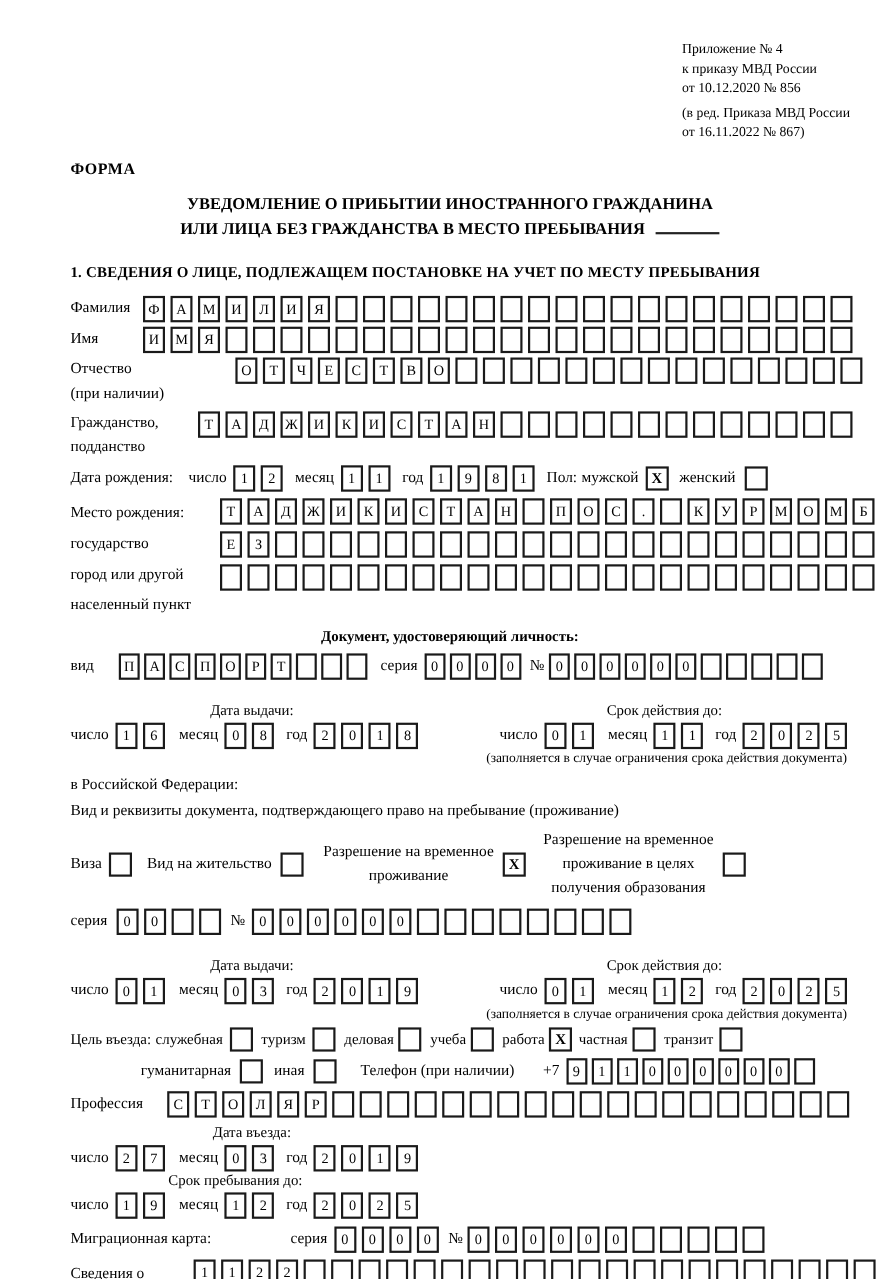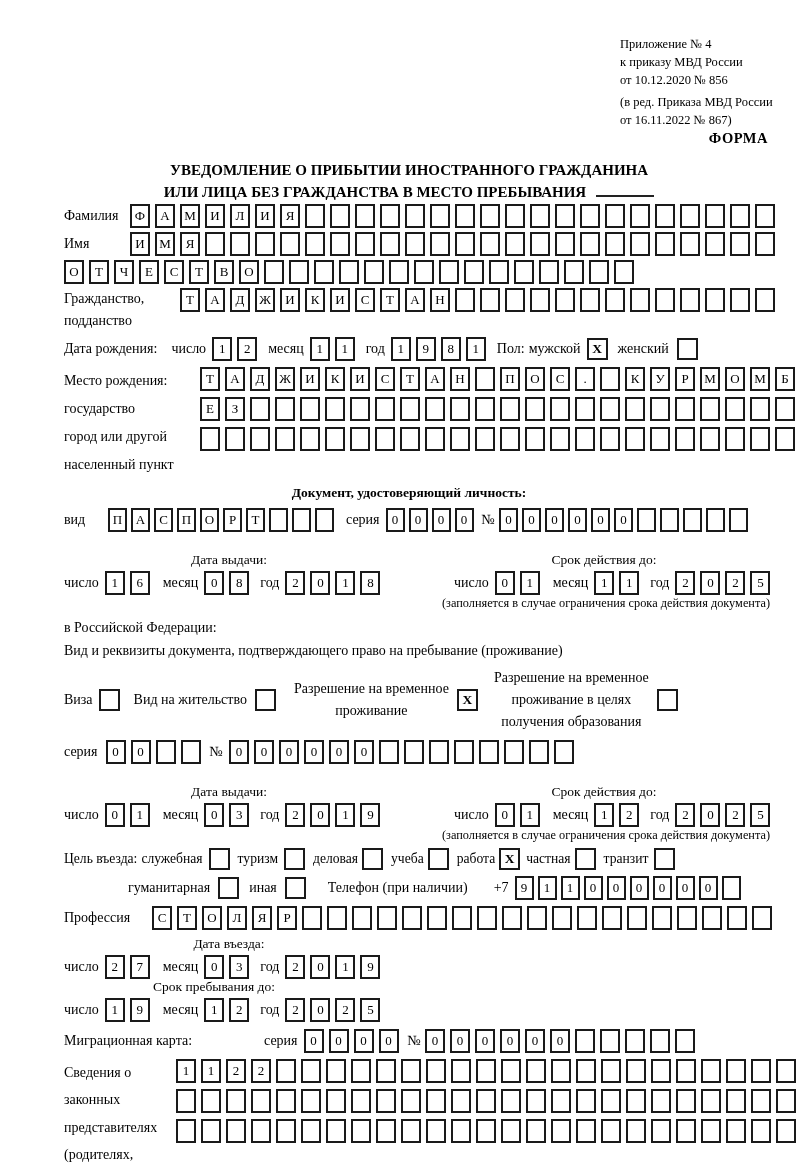--- a/index.html
+++ b/index.html
@@ -4,21 +4,21 @@
 <style>
   html,body{margin:0;padding:0;background:#e8e8e8;}
   .page{
     width:800px;height:1163px;margin:0 auto;background:#ffffff;color:#000;
     font-family:"Liberation Serif","DejaVu Serif",serif;font-size:14px;
     position:relative;overflow:hidden;box-sizing:border-box;
     padding:36px 0 0 64px;
   }
   .annex{margin-left:556px;width:190px;font-size:12.5px;line-height:1.42;}
   .annex-gap{height:5px;}
-  .forma{width:704px;text-align:right;font-weight:bold;font-size:14.5px;letter-spacing:.5px;}
+  .forma{width:704px;font-weight:bold;font-size:14.5px;margin-top:16px;letter-spacing:.5px;}
   .title{width:690px;text-align:center;font-weight:bold;font-size:15px;line-height:1.5;margin-top:12px;}
   .uline{display:inline-block;width:58px;border-bottom:2px solid #222;height:.9em;margin-left:10px;}
   .section-title{font-weight:bold;font-size:13.6px;margin-top:20px;margin-bottom:13px;letter-spacing:.2px;}
 
   .row{display:flex;align-items:center;margin-bottom:4px;}
   .row.start{align-items:flex-start;}
   .lbl{flex:none;}
   .lblcol{flex:none;line-height:1.6;}
   .cells{display:flex;flex:none;}
   .cell{flex:none;width:20px;height:24px;border:2px solid #1a1a1a;box-sizing:border-box;margin-right:5px;
@@ -60,20 +60,21 @@
 
   <div class="forma">ФОРМА</div>
 
   <div class="title">
     <div>УВЕДОМЛЕНИЕ О ПРИБЫТИИ ИНОСТРАННОГО ГРАЖДАНИНА</div>
     <div>
       <span>ИЛИ ЛИЦА БЕЗ ГРАЖДАНСТВА В МЕСТО ПРЕБЫВАНИЯ</span><span class="uline"></span>
     </div>
   </div>
 
+  <div class="section-title">1. СВЕДЕНИЯ О ЛИЦЕ, ПОДЛЕЖАЩЕМ ПОСТАНОВКЕ НА УЧЕТ ПО МЕСТУ ПРЕБЫВАНИЯ</div>
 
   <div class="row">
     <span class="lbl" style="width:66px;">Фамилия</span>
     <div class="cells">
         <div class="cell">Ф</div>
         <div class="cell">А</div>
         <div class="cell">М</div>
         <div class="cell">И</div>
         <div class="cell">Л</div>
         <div class="cell">И</div>
@@ -126,20 +127,24 @@
         <div class="cell"></div>
         <div class="cell"></div>
         <div class="cell"></div>
         <div class="cell"></div>
         <div class="cell"></div>
         <div class="cell"></div>
       </div>
   </div>
 
   <div class="row start">
+    <span class="lblcol" style="width:150px;">
+      <span>Отчество</span><br>
+      <span>(при наличии)</span>
+    </span>
     <div class="cells">
         <div class="cell">О</div>
         <div class="cell">Т</div>
         <div class="cell">Ч</div>
         <div class="cell">Е</div>
         <div class="cell">С</div>
         <div class="cell">Т</div>
         <div class="cell">В</div>
         <div class="cell">О</div>
         <div class="cell"></div>

